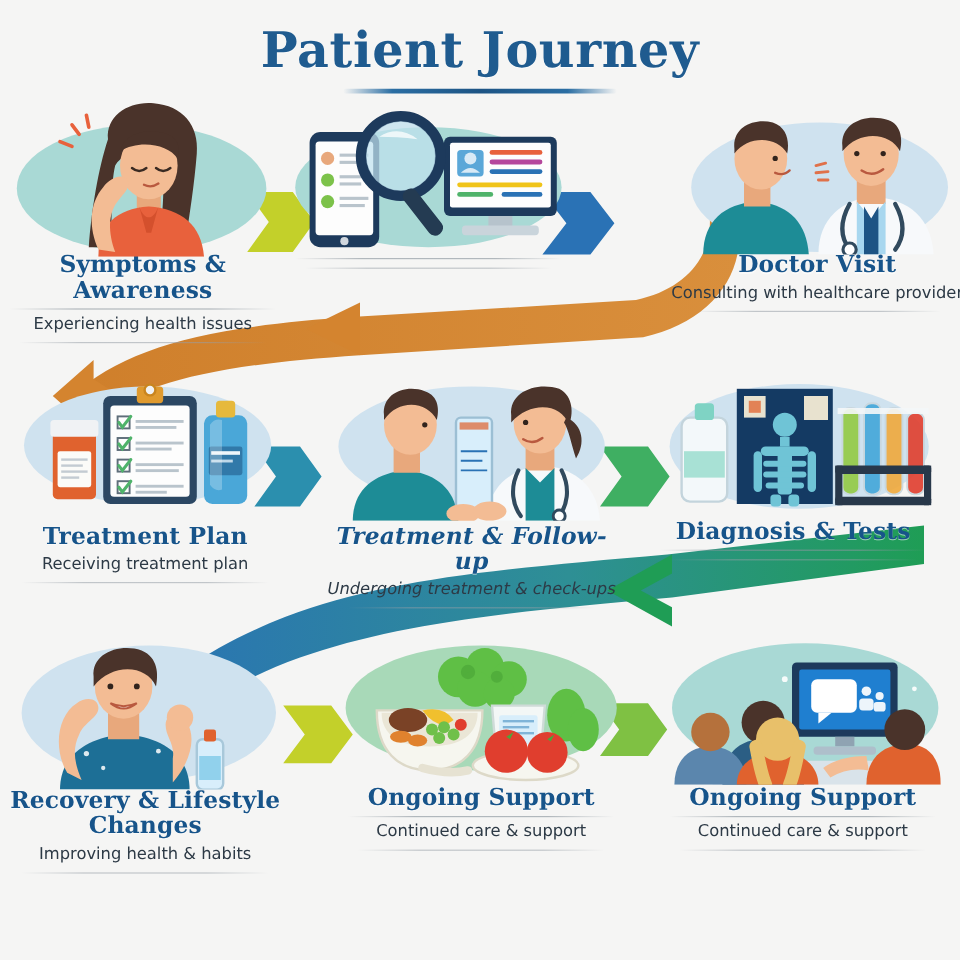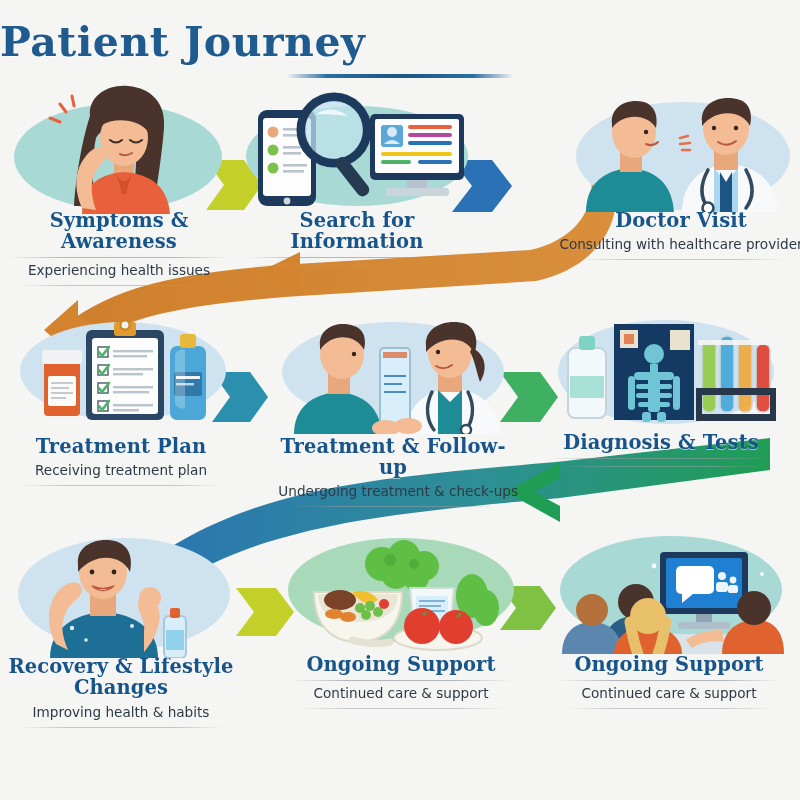--- a/index.html
+++ b/index.html
@@ -10,21 +10,21 @@
     position: relative;
   }
   #canvas {
     position: absolute; left: 0; top: 0;
     width: 800px; height: 800px;
     background: #f5f5f4;
   }
   
   .title-wrap {
     position: absolute; top: 22px; left: 0; width: 800px;
-    text-align: left;
+    text-align: center;
   }
   .title {
     font-family: "DejaVu Serif", serif;
     font-size: 41px;
     font-weight: 700;
     color: #1f5b8f;
     letter-spacing: 0.5px;
     line-height: 1;
     text-shadow: 0 1px 0 rgba(255,255,255,.6);
   }
@@ -241,21 +241,20 @@
           </g>
         <rect x="165" y="88" width="20" height="10" fill="#b6c3cc"></rect>
         <rect x="143" y="96" width="64" height="8" rx="3" fill="#c9d4db"></rect>
 
         <circle cx="92" cy="38" r="33" fill="none" stroke="#1d3a5c" stroke-width="9"></circle>
         <circle cx="92" cy="38" r="29" fill="#bfe0ef" opacity=".72"></circle>
         <path d="M74,22 q16,-10 32,2 q-18,-2 -32,-2 Z" fill="#ffffff" opacity=".75"></path>
         <rect x="104" y="62" width="13" height="46" rx="6" transform="rotate(-38 110 85)" fill="#243b52"></rect>
       </svg>
     </div>
-    <div class="step-title">Search for Information</div>
     <div class="step-rule"></div>
     <div class="step-rule-2"></div>
   </div>
 
   <div class="step" style="left:552px; top:86px;">
     <div class="art">
       <div class="blob" style="left:24px; top:16px; width:214px; height:108px; background:#cfe2ef;"></div>
       <svg class="fig" style="left:10px; top:-2px;" width="240" height="128" viewBox="0 0 240 128">
 
         <path d="M24,128 C24,100 42,86 68,84 C94,86 110,100 112,128 Z" fill="#1d8c96"></path>
@@ -337,21 +336,21 @@
         <rect x="158" y="62" width="24" height="3" fill="#eef5fa"></rect>
         <rect x="158" y="69" width="18" height="2.4" fill="#cfe2ef" opacity=".9"></rect>
         <path d="M157,40 q4,-6 10,-4 l0,58 q-6,2 -10,-4 Z" fill="#ffffff" opacity=".25"></path>
       </svg>
     </div>
     <div class="step-title">Treatment Plan</div>
     <div class="step-sub" style="margin-top:5px;">Receiving treatment plan</div>
     <div class="step-rule-2"></div>
   </div>
 
-  <div class="step" style="left:264px; top:312px;">
+  <div class="step" style="left:264px; top:312px;font-style:italic;">
     <div class="art">
       <div class="blob" style="left:18px; top:10px; width:222px; height:100px; background:#cfe2ef;"></div>
       <svg class="fig" style="left:12px; top:0px;" width="234" height="122" viewBox="0 0 234 122">
 
         <path d="M18,122 C18,96 36,82 62,80 C88,82 104,96 106,122 Z" fill="#1d8c96"></path>
         <path d="M52,58 L74,58 L74,82 L52,82 Z" fill="#e8a87c"></path>
         <ellipse cx="66" cy="42" rx="22" ry="25" fill="#f3bc94"></ellipse>
         <path d="M44,34 C42,16 62,8 78,14 C90,18 90,30 88,38 C80,22 56,20 44,38 Z" fill="#4a332a"></path>
         <circle cx="78" cy="42" r="2.2" fill="#32241d"></circle>
 
@@ -374,21 +373,21 @@
             <path d="M108,64 h22"></path>
             <path d="M108,72 h18"></path>
             <path d="M108,80 h22"></path>
           </g>
 
         <ellipse cx="110" cy="116" rx="14" ry="8" fill="#f3bc94"></ellipse>
         <ellipse cx="132" cy="114" rx="14" ry="8" fill="#f3bc94"></ellipse>
       </svg>
     </div>
     <div class="step-title">Treatment &amp; Follow-up</div>
-    <div class="step-sub" style="margin-top:5px;text-align:right;">Undergoing treatment &amp; check-ups</div>
+    <div class="step-sub" style="margin-top:5px;">Undergoing treatment &amp; check-ups</div>
     <div class="step-rule-2"></div>
   </div>
 
   <div class="step" style="left:532px; top:308px;">
     <div class="art">
       <div class="blob" style="left:26px; top:12px; width:216px; height:104px; background:#cfe2ef;"></div>
       <svg class="fig" style="left:20px; top:2px;" width="226" height="122" viewBox="0 0 226 122">
 
         <rect x="16" y="38" width="38" height="70" rx="7" fill="#f3f8fa" stroke="#c3d4dc" stroke-width="2"></rect>
         <rect x="27" y="26" width="16" height="14" rx="3" fill="#7fd3c4"></rect>

